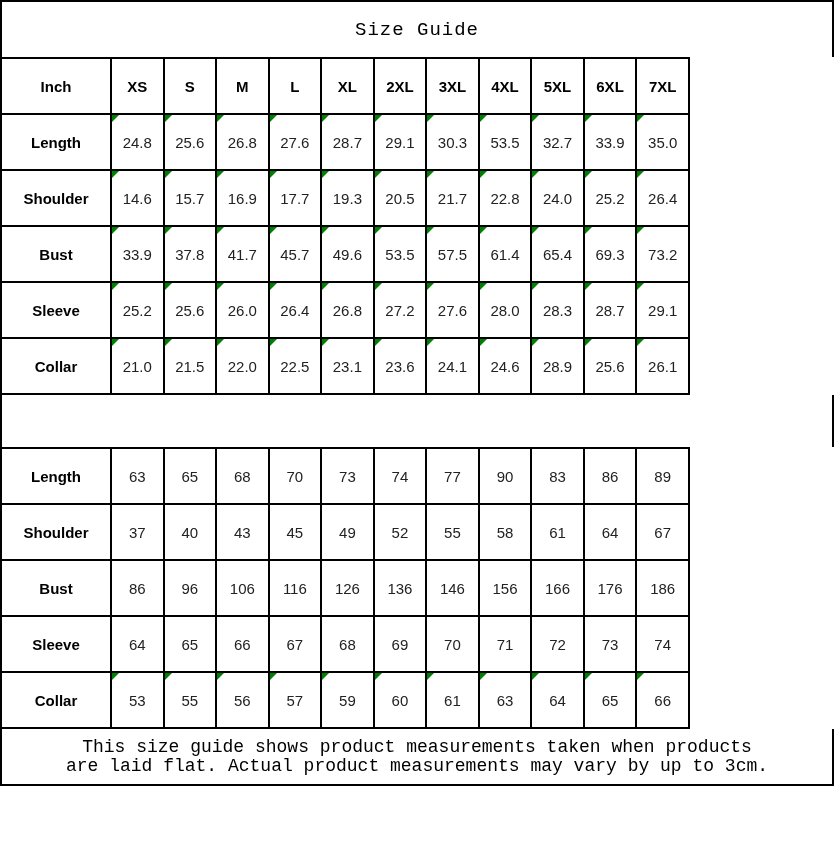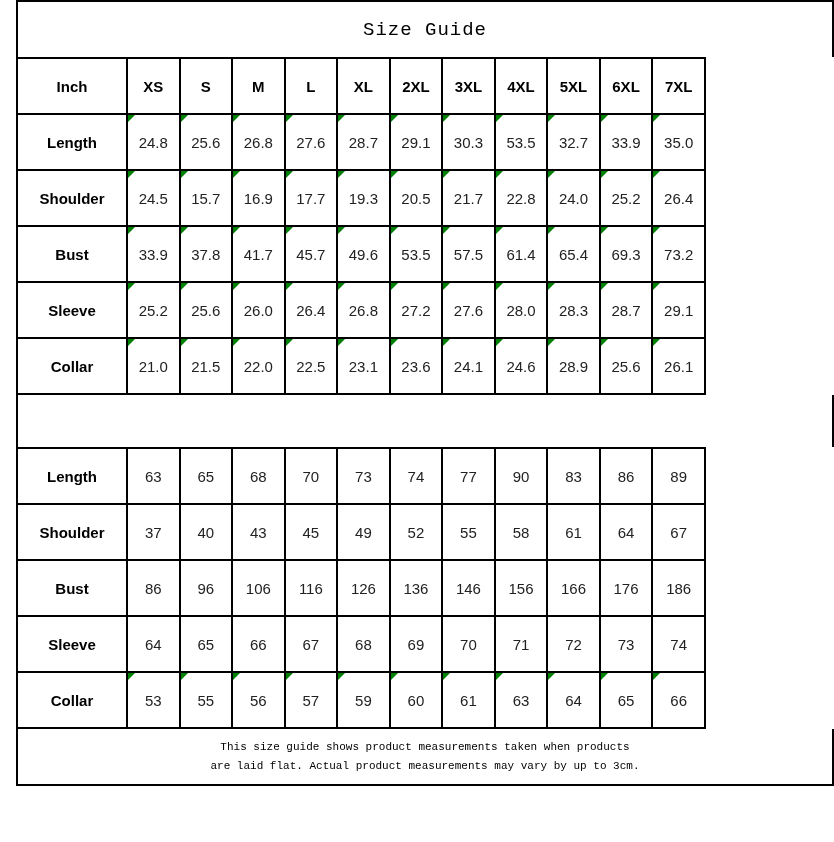--- a/index.html
+++ b/index.html
@@ -1,20 +1,20 @@
 <!DOCTYPE html>
 <html style="--marker-green: #008000; --line: #000000;"><head>
 <meta charset="utf-8">
 <style>
   :root { --marker-green: #008000; --line: #000000; }
   * { margin: 0; padding: 0; }
   body { background: #ffffff; font-family: "Liberation Sans", sans-serif; color: #000; }
   .sheet {
     width: 834px; height: 842px; box-sizing: border-box;
-    background: #fff; overflow: hidden; padding-left: 16px;
+    background: #fff; overflow: hidden;
   }
   .title-row {
     box-sizing: border-box; height: 57px;
     border: 2px solid var(--line); border-bottom: none;
     display: flex; align-items: center; justify-content: center;
     font-family: "Liberation Mono", "DejaVu Sans Mono", monospace;
     font-size: 19px; letter-spacing: 1px; color: #000;
   }
   table.size-table {
     width: 690px; border-collapse: collapse; table-layout: fixed;
@@ -35,21 +35,21 @@
   .gap-row {
     box-sizing: border-box; height: 52px;
     border-left: 2px solid var(--line); border-right: 2px solid var(--line);
     background: #fff;
   }
   .footer-row {
     box-sizing: border-box; height: 57px;
     border: 2px solid var(--line); border-top: none;
     display: flex; flex-direction: column; align-items: center; justify-content: center;
     font-family: "Liberation Mono", "DejaVu Sans Mono", monospace;
-    font-size: 11px; line-height: 19px; color: #000;
+    font-size: 18px; line-height: 19px; color: #000;
     text-align: center;
   }
 </style>
 </head>
 <body>
 
 <div class="sheet">
 
   <div class="title-row">Size Guide</div>
 
@@ -92,21 +92,21 @@
           <td><span class="corner-mark"></span><span>28.7</span></td>
           <td><span class="corner-mark"></span><span>29.1</span></td>
           <td><span class="corner-mark"></span><span>30.3</span></td>
           <td><span class="corner-mark"></span><span>53.5</span></td>
           <td><span class="corner-mark"></span><span>32.7</span></td>
           <td><span class="corner-mark"></span><span>33.9</span></td>
           <td><span class="corner-mark"></span><span>35.0</span></td>
         </tr>
         <tr>
           <th>Shoulder</th>
-          <td><span class="corner-mark"></span><span>24.5</span></td>
+          <td><span class="corner-mark"></span><span>14.6</span></td>
           <td><span class="corner-mark"></span><span>15.7</span></td>
           <td><span class="corner-mark"></span><span>16.9</span></td>
           <td><span class="corner-mark"></span><span>17.7</span></td>
           <td><span class="corner-mark"></span><span>19.3</span></td>
           <td><span class="corner-mark"></span><span>20.5</span></td>
           <td><span class="corner-mark"></span><span>21.7</span></td>
           <td><span class="corner-mark"></span><span>22.8</span></td>
           <td><span class="corner-mark"></span><span>24.0</span></td>
           <td><span class="corner-mark"></span><span>25.2</span></td>
           <td><span class="corner-mark"></span><span>26.4</span></td>

